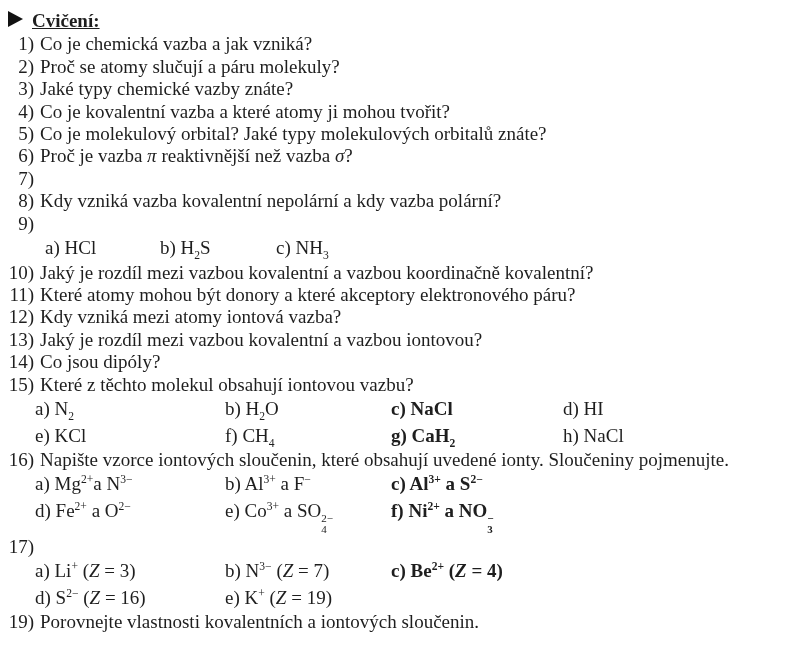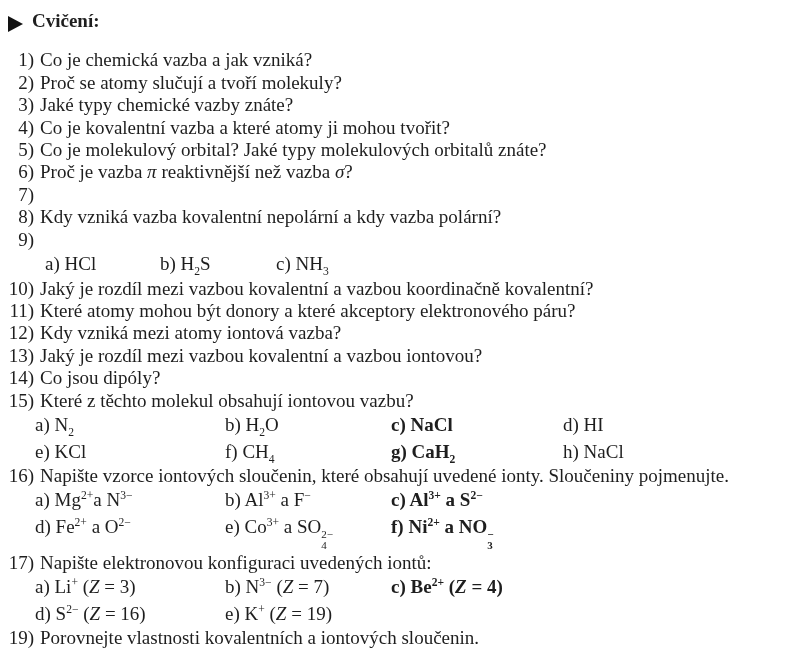--- a/index.html
+++ b/index.html
@@ -2,21 +2,21 @@
 <html><head>
 <meta charset="utf-8">
 <style>
   html,body{margin:0;padding:0;}
   body{
     width:802px;height:648px;overflow:hidden;background:#ffffff;
     font-family:"Liberation Serif","DejaVu Serif",serif;
     font-size:19px;color:#1e1e1e;
   }
   .page{padding:10px 6px 0 8px;}
-  .heading{display:flex;align-items:flex-end;font-weight:700;line-height:22.4px;margin-bottom:17px;}
+  .heading{display:flex;align-items:flex-start;font-weight:700;line-height:22.4px;margin-bottom:1px;text-decoration:underline;}
   .tri{width:0;height:0;border-left:15px solid #121212;border-top:8.5px solid transparent;border-bottom:8.5px solid transparent;margin:1px 9px 0 0;}
   .q-line{display:flex;line-height:22.4px;white-space:nowrap;}
   .q-num{flex:0 0 26px;text-align:right;margin-right:6px;}
   .q-text{white-space:pre;text-align:right;}
   .opt-row{line-height:26.5px;white-space:nowrap;}
   .opts-9{padding-left:37px;}
   .opts-wide{padding-left:27px;}
   .opt{display:inline-block;}
   .opts-9 .opt:nth-child(1){width:115px;}
   .opts-9 .opt:nth-child(2){width:116px;}
@@ -37,21 +37,21 @@
     <span class="tri"></span>
     <span>Cvičení:</span>
   </div>
   <div>
       <div class="q-line">
         <span class="q-num">1)</span>
         <span class="q-text">Co je chemická vazba a jak vzniká?</span>
       </div>
       <div class="q-line">
         <span class="q-num">2)</span>
-        <span class="q-text">Proč se atomy slučují a tvoří molekuly?</span>
+        <span class="q-text">Proč se atomy slučují a páru molekuly?</span>
       </div>
       <div class="q-line">
         <span class="q-num">3)</span>
         <span class="q-text">Jaké typy chemické vazby znáte?</span>
       </div>
       <div class="q-line">
         <span class="q-num">4)</span>
         <span class="q-text">Co je kovalentní vazba a které atomy ji mohou tvořit?</span>
       </div>
       <div class="q-line">
@@ -106,21 +106,20 @@
       <div class="opt-row opts-wide"><span class="opt">a) Mg<sup>2+</sup>a N<sup>3−</sup></span><span class="opt">b) Al<sup>3+</sup> a F<sup>−</sup></span><span class="opt">c) Al<sup>3+</sup> a S<sup>2−</sup></span></div>
       <div class="opt-row opts-wide"><span class="opt">d) Fe<sup>2+</sup> a O<sup>2−</sup></span><span class="opt">e) Co<sup>3+</sup> a SO<span class="stk">
             <span>2−</span>
             <span>4</span>
           </span></span><span class="opt">f) Ni<sup>2+</sup> a NO<span class="stk">
             <span>−</span>
             <span>3</span>
           </span></span></div>
       <div class="q-line">
         <span class="q-num">17)</span>
-        <span class="q-text">Napište elektronovou konfiguraci uvedených iontů:</span>
       </div>
       <div class="opt-row opts-wide"><span class="opt">a) Li<sup>+</sup> (<i>Z</i> = 3)</span><span class="opt">b) N<sup>3−</sup> (<i>Z</i> = 7)</span><span class="opt">c) Be<sup>2+</sup> (<i>Z</i> = 4)</span></div>
       <div class="opt-row opts-wide"><span class="opt">d) S<sup>2−</sup> (<i>Z</i> = 16)</span><span class="opt">e) K<sup>+</sup> (<i>Z</i> = 19)</span></div>
       <div class="q-line">
         <span class="q-num">19)</span>
         <span class="q-text">Porovnejte vlastnosti kovalentních a iontových sloučenin.</span>
       </div>
     </div>
 </div>
 

